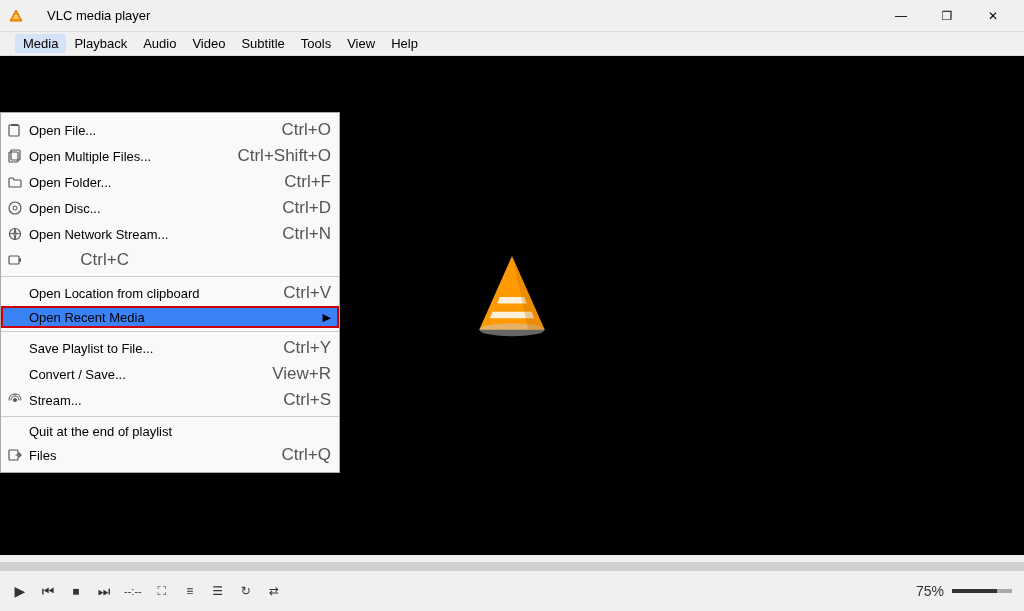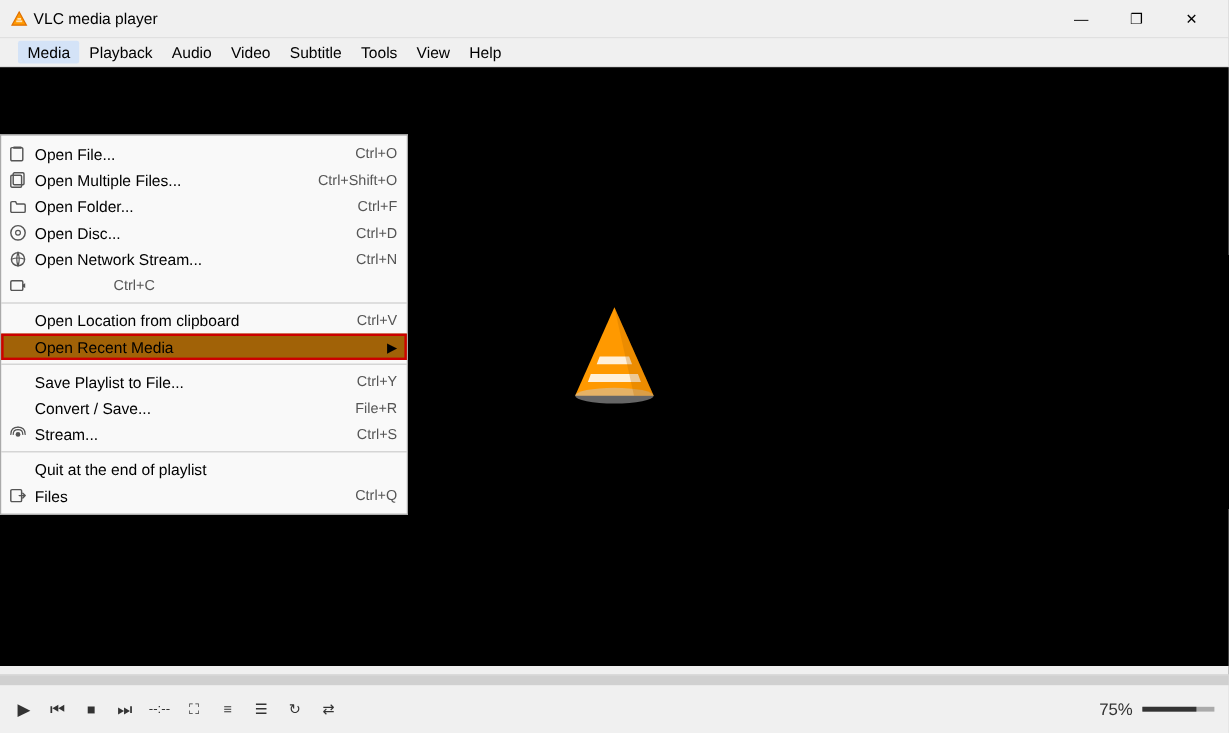--- a/index.html
+++ b/index.html
@@ -4,21 +4,21 @@
   <style>
     * { margin: 0; padding: 0; box-sizing: border-box; }
     body { width: 1024px; height: 611px; overflow: hidden; font-family: 'Segoe UI', sans-serif; font-size: 13px; background: #f0f0f0; }
 
     
     .titlebar {
       display: flex; align-items: center; justify-content: space-between;
       background: #f0f0f0; height: 32px; padding: 0 8px;
       border-bottom: 1px solid #ddd;
     }
-    .titlebar-left { display: flex; align-items: center; gap: 4px; }
+    .titlebar-left { display: flex; align-items: center; gap: 23px; }
     .titlebar-icon { width: 16px; height: 16px; }
     .titlebar-title { font-size: 13px; color: #000; }
     .titlebar-controls { display: flex; gap: 0; }
     .titlebar-btn {
       width: 46px; height: 32px; border: none; background: transparent;
       cursor: pointer; font-size: 12px; display: flex; align-items: center; justify-content: center;
     }
 
     
     .menubar {
@@ -75,31 +75,31 @@
     .dropdown-menu {
       background: #f9f9f9; border: 1px solid #aaa; box-shadow: 2px 2px 8px rgba(0,0,0,0.3);
       min-width: 340px; padding: 4px 0;
     }
     .menu-item {
       display: flex; align-items: center; padding: 3px 8px 3px 28px;
       cursor: pointer; color: #000; position: relative;
       min-height: 22px;
     }
     .menu-item.highlighted {
-      background: #a16207;
+      background: #3b82f6;
       outline: 2px solid #cc0000;
       outline-offset: -2px;
     }
     .menu-item .item-icon {
       position: absolute; left: 6px; width: 16px; height: 16px;
       display: flex; align-items: center; justify-content: center;
       font-size: 12px;
     }
     .menu-item .item-label { flex: 1; }
-    .menu-item .item-shortcut { margin-left: 20px; color: #555; font-size: 12px; min-width: 80px; text-align: right; }
+    .menu-item .item-shortcut { margin-left: 20px; color: #555; font-size: 17px; min-width: 80px; text-align: right; }
     .menu-item .item-arrow { margin-left: 4px; font-size: 11px; }
     .menu-separator { height: 1px; background: #ccc; margin: 3px 0; }
   </style>
 </head>
 <body>
 
 <div class="titlebar">
   <div class="titlebar-left">
 
     <svg class="titlebar-icon" viewBox="0 0 16 16">
@@ -227,21 +227,21 @@
 
       <div class="menu-item">
         <span class="item-icon"></span>
         <span class="item-label">Save Playlist to File...</span>
         <span class="item-shortcut">Ctrl+Y</span>
       </div>
 
       <div class="menu-item">
         <span class="item-icon"></span>
         <span class="item-label">Convert / Save...</span>
-        <span class="item-shortcut">File+R</span>
+        <span class="item-shortcut">View+R</span>
       </div>
 
       <div class="menu-item">
         <span class="item-icon">
           <svg width="14" height="14" viewBox="0 0 14 14">
               <circle cx="7" cy="7" r="2" fill="#555"></circle>
               <path d="M3 7 Q3 3 7 3" fill="none" stroke="#555" stroke-width="1" stroke-linecap="round"></path>
               <path d="M11 7 Q11 3 7 3" fill="none" stroke="#555" stroke-width="1" stroke-linecap="round"></path>
               <path d="M1 7 Q1 1 7 1" fill="none" stroke="#555" stroke-width="1" stroke-linecap="round"></path>
               <path d="M13 7 Q13 1 7 1" fill="none" stroke="#555" stroke-width="1" stroke-linecap="round"></path>

